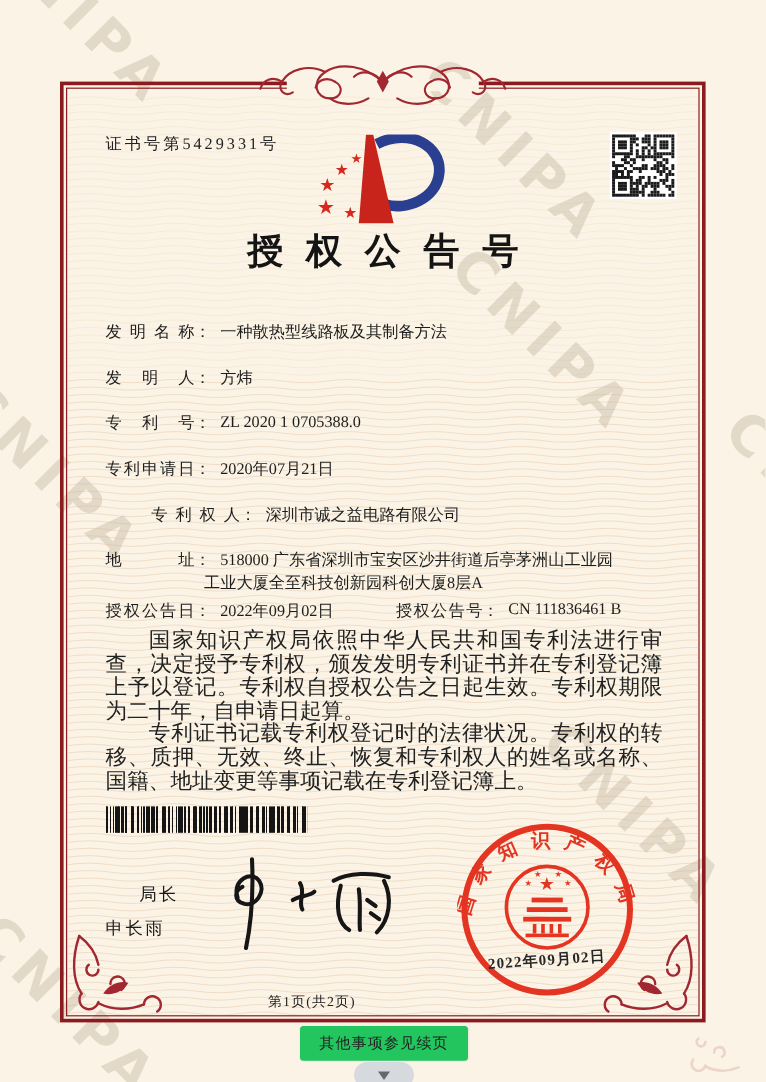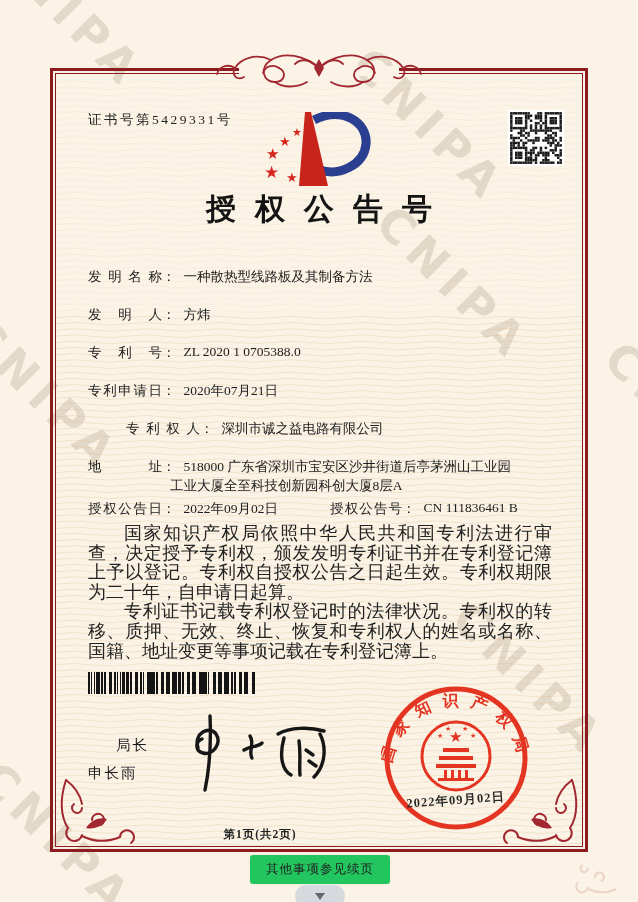--- a/index.html
+++ b/index.html
@@ -49,21 +49,21 @@
 
   
   .director-label{left:88px;top:736px;font-size:14.5px;color:#1b1b1b;letter-spacing:2px;margin-left:28px;}
   .director-name{left:88px;top:764px;font-size:14.5px;color:#1b1b1b;letter-spacing:2px;}
   .signature{left:178px;top:708px;width:166px;height:90px;}
 
   
   .seal{left:381px;top:682px;width:150px;height:154px;opacity:0.95;}
 
   
-  .page-info{left:0;top:827px;width:520px;text-align:center;font-size:11.5px;color:#222;letter-spacing:1px;font-weight:bold;}
+  .page-info{left:0;top:827px;width:520px;text-align:center;font-size:11.5px;color:#222;letter-spacing:1px;}
   .footer-tab{left:250px;top:855px;width:140px;height:29px;background:#22c55e;border-radius:3px;
               text-align:center;line-height:29px;font-size:12.5px;color:#222;letter-spacing:1px;
               box-shadow:0 0 2px rgba(0,0,0,0.08);}
   .scroll-pill{left:295px;top:885px;width:50px;height:22px;background:#d6dade;border-radius:11px;
                display:flex;align-items:center;justify-content:center;cursor:pointer;}
   .scroll-pill .tri{width:0;height:0;border-left:5px solid transparent;border-right:5px solid transparent;
                     border-top:7px solid #63686d;}
 
   .ornament{position:absolute;}
   .corner-right{transform:scaleX(-1);}

